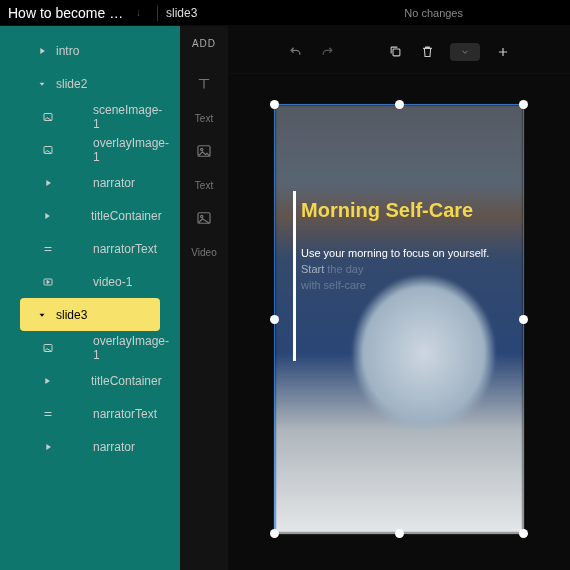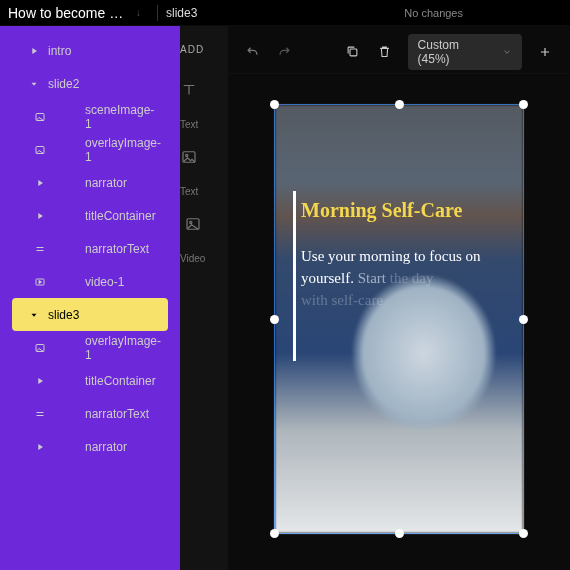--- a/index.html
+++ b/index.html
@@ -14,54 +14,54 @@
   
   .header { height: 26px; display: flex; align-items: center; padding: 0 8px; border-bottom: 1px solid #0c0c0c;}
   .header .title { color: #fff; font-size: 14px; max-width: 120px; overflow:hidden; white-space:nowrap; text-overflow:ellipsis;text-align:center;}
   .header .sep { margin: 0 8px; color: #555; font-size: 10px;}
   .header .divider { width:1px; height:16px; background:#333; margin:0 8px;}
   .header .sub { color:#ddd; font-size:12px;}
   .header .changes { margin-left:auto; margin-right:99px; color:#888; font-size:11px;}
 
   
   .body { flex:1; display:flex; min-height:0;}
-  .tree { width:180px; background:#6d28d9; padding:8px 12px; overflow-y:auto;}
+  .tree { width:180px; background:#0f766e; padding:8px 20px; overflow-y:auto;}
   .tree-item { height:33px; display:flex; align-items:center; border-radius:4px; padding:0 8px; gap:8px; cursor:pointer; color:#ccc;}
   .tree-item.indent1 { padding-left:16px; }
   .tree-item.indent2 { padding-left:22px;gap:39px; }
   .tree-item.sel { background:#f7e36b; color:#000;}
   .tree-icon { width:12px; display:inline-flex; justify-content:center;}
 
-  .addcol { width:48px; background:#131313; display:flex; flex-direction:column; align-items:flex-start; padding-top:18px; gap:18px;}
+  .addcol { width:48px; background:#131313; display:flex; flex-direction:column; align-items:center; padding-top:12px; gap:18px;}
   .addcol .hdr { color:#aaa; font-size:10px; letter-spacing:1px; margin-bottom:8px;}
   .add-item { display:flex; flex-direction:column; align-items:center; gap:20px; color:#777; cursor:pointer;}
   .add-item span { font-size:10px;}
 
   .canvas { flex:1; background:#0b0b0b; display:flex; flex-direction:column;}
   .toolbar { height:44px; display:flex; align-items:center; justify-content:center; gap:2px; padding:0 10px; border-bottom:1px solid #111; margin-top:4px;}
   .tbbtn { width:30px; height:28px; display:flex; align-items:center; justify-content:center; color:#bbb; cursor:pointer; border-radius:3px;}
   .zoom-pill { display:flex; align-items:center; background:#2a2a2a; border-radius:4px; padding:4px 10px; margin-left:6px; gap:8px; color:#ccc; font-size:12px;}
 
-  .stage { flex:1; display:flex; align-items:flex-start; justify-content:center; padding-top:30px;font-family:Liberation Serif, serif;}
+  .stage { flex:1; display:flex; align-items:flex-start; justify-content:center; padding-top:30px;}
   .frame { width:250px; height:430px; position:relative; border:1px solid #2f7fe6;}
   .handle { position:absolute; width:9px; height:9px; background:#fff; border-radius:50%;}
   .h-tl{top:-5px;left:-5px;} .h-tm{top:-5px;left:calc(50% - 4px);} .h-tr{top:-5px;right:-5px;}
   .h-ml{top:calc(50% - 4px);left:-5px;} .h-mr{top:calc(50% - 4px);right:-5px;}
   .h-bl{bottom:-5px;left:-5px;} .h-bm{bottom:-5px;left:calc(50% - 4px);} .h-br{bottom:-5px;right:-5px;}
 
   .slide-bg { position:absolute; inset:0;
     background:
       radial-gradient(ellipse 110px 120px at 60% 58%, #cdd6e0 0%, #9fb3c4 55%, rgba(159,179,196,0) 66%),
       linear-gradient(180deg, #555a62 0%, #596573 18%, #62544e 26%, #344a6d 36%, #2a4676 58%, #aeb6bc 76%, #e5e7e9 100%);
     filter: blur(1px);
   }
   .slide-content { position:absolute; inset:0; padding:94px 26px 0; color:#fff; font-family:inherit;}
   .vbar { position:absolute; left:18px; top:86px; width:3px; height:170px; background:#fff;}
   .slide-title { font-size:20px; font-weight:600; color:#f3d84f; margin-bottom:24px;}
-  .slide-body { font-size:15px; line-height:1.45; font-weight:500; color:#fff;}
+  .slide-body { font-size:11px; line-height:1.45; font-weight:500; color:#fff;}
   .slide-body .fade1 { color:rgba(255,255,255,0.55);}
   .slide-body .fade2 { color:rgba(255,255,255,0.25);}
 
   
   .tree::-webkit-scrollbar{width:0;}
 </style>
 </head>
 <body>
 
 <div class="header">
@@ -228,21 +228,20 @@
             <rect x="8" y="8" width="11" height="11" rx="1.5"></rect>
             <path d="M5 15V6a1 1 0 011-1h9"></path>
           </svg>
       </div>
       <div class="tbbtn">
         <svg width="15" height="15" viewBox="0 0 24 24" fill="none" stroke="#ccc" stroke-width="1.7">
             <path d="M5 7h14M9 7V5h6v2M7 7l1 13h8l1-13"></path>
           </svg>
       </div>
       <div class="zoom-pill">
-        <span>Custom (45%)</span>
         <svg width="10" height="10" viewBox="0 0 24 24" fill="none" stroke="#888" stroke-width="2">
             <path d="M6 9l6 6 6-6"></path>
           </svg>
       </div>
       <div class="tbbtn" style="margin-left:6px">
         <svg width="14" height="14" viewBox="0 0 24 24" fill="none" stroke="#ccc" stroke-width="2">
             <path d="M12 5v14M5 12h14"></path>
           </svg>
       </div>
     </div>

